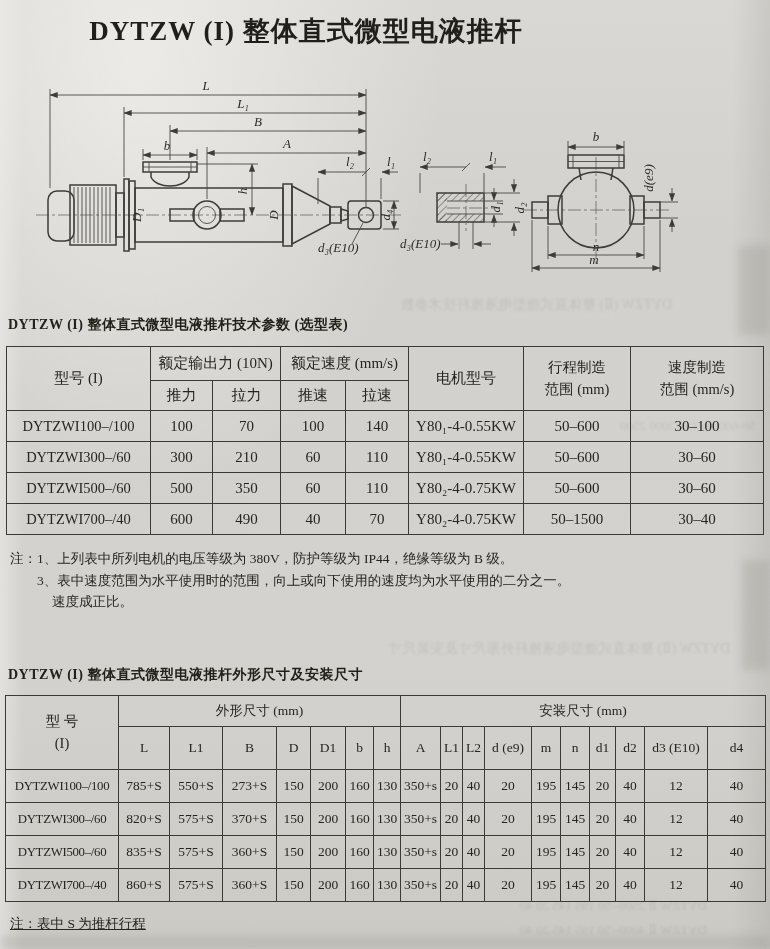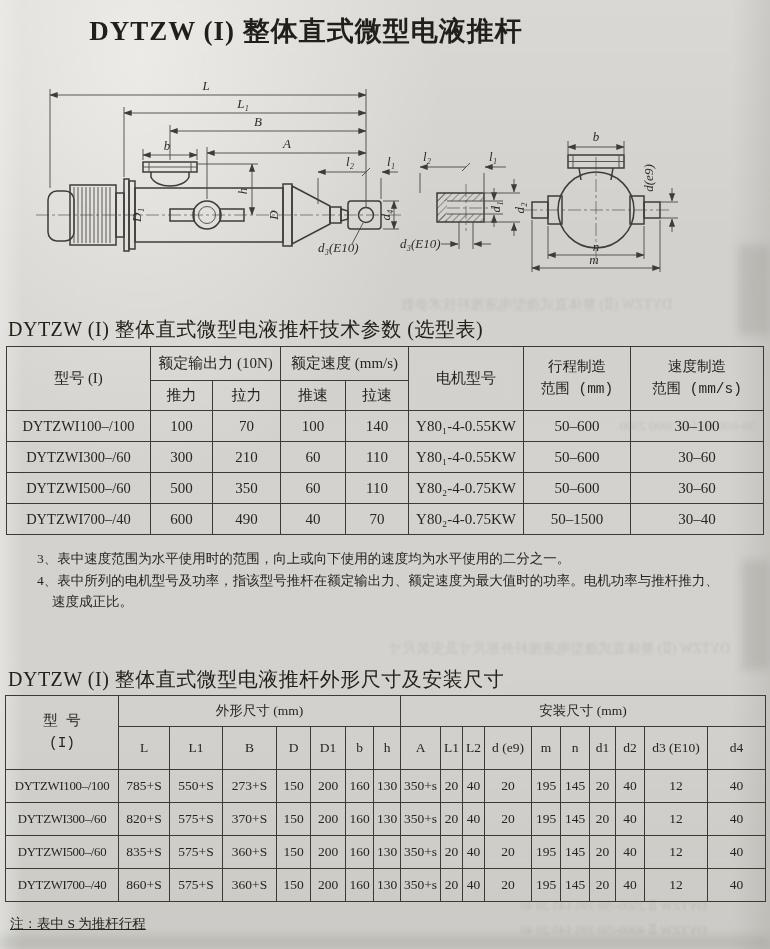--- a/index.html
+++ b/index.html
@@ -14,29 +14,29 @@
   .title{
     position:absolute; top:13px; left:0; width:612px; text-align:center;
     font-size:27px; font-weight:bold; letter-spacing:1px; color:#201f1a;
   }
   .drawing{ position:absolute; top:58px; left:0; }
   .ln{ stroke:#3e3c37; stroke-width:1.5; fill:none; }
   .thin{ stroke:#4a4843; stroke-width:0.9; fill:none; }
   .cl{ stroke:#5a5852; stroke-width:0.7; fill:none; stroke-dasharray:13 3 3 3; }
   .dlab{ font:italic 13px "Liberation Serif","DejaVu Serif",serif; fill:#2c2b26; }
   .section-label{
-    position:absolute; left:8px; font-size:20px; font-weight:normal; color:#232219; letter-spacing:.5px;
+    position:absolute; left:8px; font-size:14px; font-weight:bold; color:#232219; letter-spacing:.5px;
   }
   .s1{ top:316px; } .s2{ top:666px; }
   table{ position:absolute; border-collapse:collapse; table-layout:fixed; background:transparent; }
   th,td{ border:1.6px solid #3b3a35; text-align:center; vertical-align:middle; padding:0; font-weight:normal; color:#26251f; }
   .t1{ top:346px; left:6px; width:757px; font-size:15px; }
   .t1 .hr1{ height:34px; } .t1 .hr2{ height:30px; } .t1 .dr{ height:31px; }
   .t1 .model{ font-size:14.5px; }
-  .h2line div{ line-height:1.45; font-size:14.5px;font-family:Liberation Mono, monospace; }
+  .h2line div{ line-height:1.45; font-size:14.5px; }
   .t2{ top:695px; left:5px; width:760px; font-size:13.5px;border-radius:15px; }
   .t2 .hr1{ height:31px; } .t2 .hr2{ height:43px; } .t2 .dr{ height:33px; }
   .t2 .model{ font-size:12.8px; letter-spacing:-.3px; }
   .notes{ position:absolute; top:548px; left:10px; width:748px; font-size:13.5px; line-height:21.6px; color:#26251f; white-space:nowrap; }
   .nindent{ padding-left:27px; } .nindent2{ padding-left:42px; }
   .note2{ position:absolute; top:915px; left:10px; font-size:13.5px; color:#26251f;text-decoration:underline; }
   .bleed{
     position:absolute; transform:scaleX(-1); filter:blur(1.3px); opacity:.20;
     color:#7d7c75; font-size:13px; white-space:nowrap; pointer-events:none;
   }
@@ -299,22 +299,22 @@
       <td>40</td>
       <td>70</td>
       <td>Y80₂-4-0.75KW</td>
       <td>50–1500</td>
       <td>30–40</td>
     </tr>
   </tbody>
     </table>
 
   <div class="notes">
+    <div><span>注：</span><span>1、上列表中所列电机的电压等级为 380V，防护等级为 IP44，绝缘等级为 B 级。</span></div>
     <div class="nindent">3、表中速度范围为水平使用时的范围，向上或向下使用的速度均为水平使用的二分之一。</div>
-    <div class="nindent">4、表中所列的电机型号及功率，指该型号推杆在额定输出力、额定速度为最大值时的功率。电机功率与推杆推力、</div>
     <div class="nindent2">速度成正比。</div>
   </div>
 
   <div class="section-label s2">DYTZW (I) 整体直式微型电液推杆外形尺寸及安装尺寸</div>
 
   <table class="t2">
     <colgroup>
       <col style="width:113px">
         <col style="width:51px">
         <col style="width:53px">

